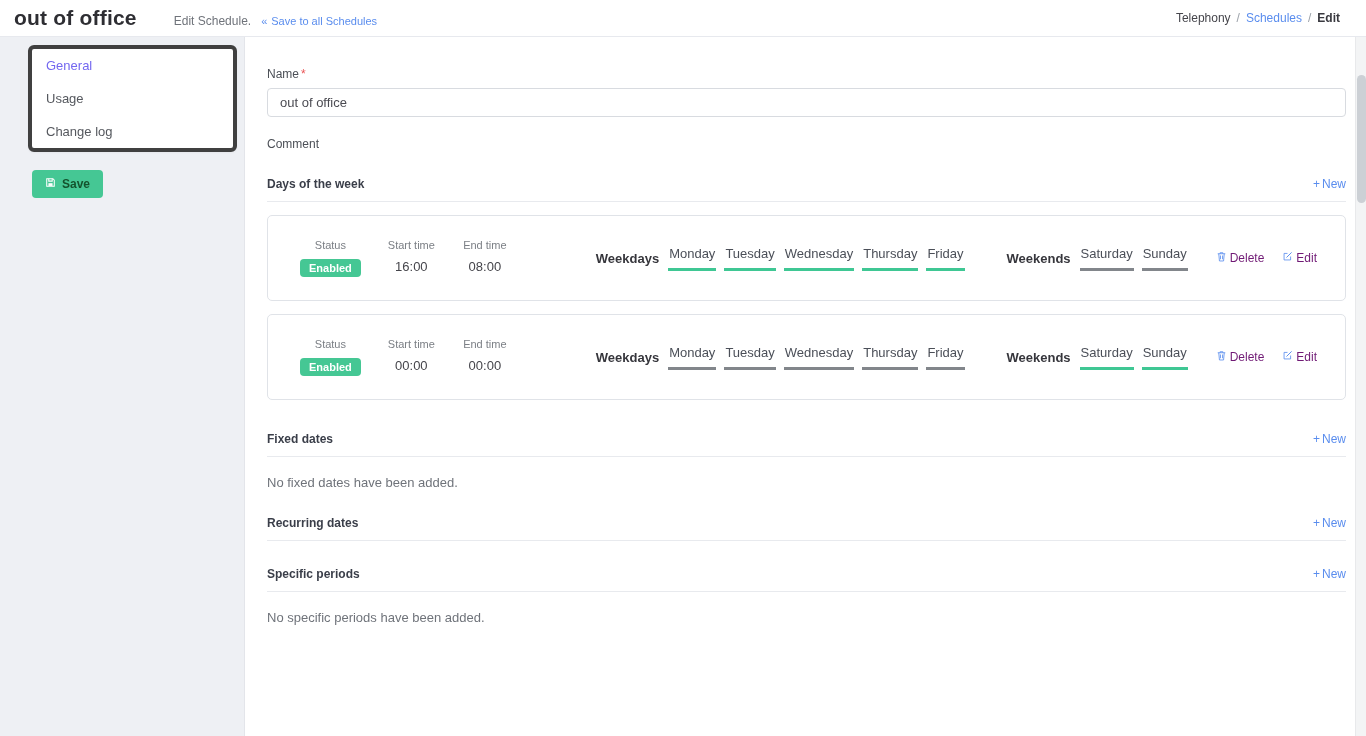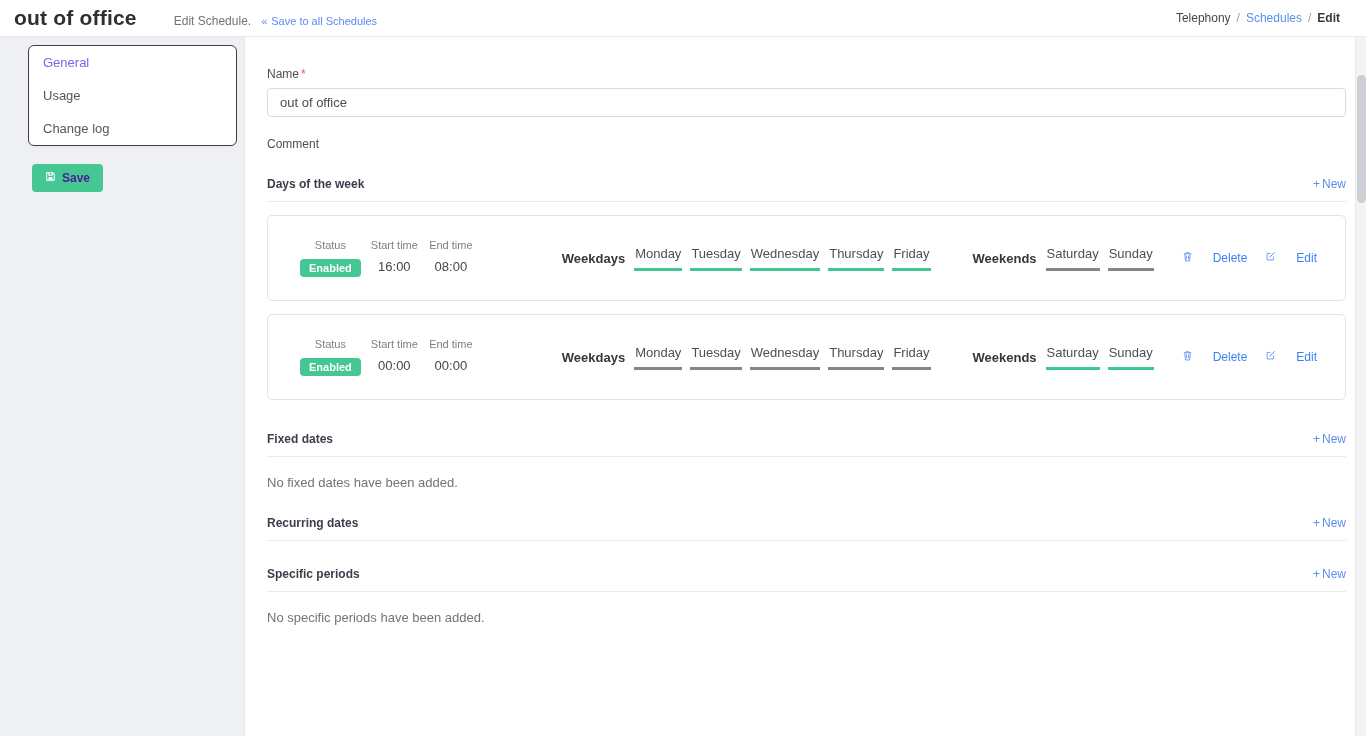--- a/index.html
+++ b/index.html
@@ -24,28 +24,28 @@
   .breadcrumb .crumb.link { color:#5a8dee; cursor:pointer; }
   .breadcrumb .crumb.current { font-weight:700; color:#39393f; }
   .breadcrumb .sep { color:#9aa0a8; }
   
   .layout { display:flex; height:699px; position:relative; }
   .sidebar {
     width:245px; flex:0 0 245px; background:#eef0f4;
     border-right:1px solid #e3e5ea; padding:8px 0 0 0;
   }
   .nav-card {
-    background:#fff; border:1px solid #404040; border-radius:6px;
+    background:#fff; border:4px solid #404040; border-radius:6px;
     margin:0 7px 0 28px; overflow:hidden;
     box-shadow:0 1px 2px rgba(40,40,60,.04);
   }
   .nav-item { padding:9px 14px; font-size:13px; color:#55585e; cursor:pointer; }
   .nav-item.active { color:#7367f0; }
   .save-btn {
-    margin:18px 16px 0 32px; background:#45c794; color:#4c1d95; border:none;
+    margin:18px 16px 0 32px; background:#45c794; color:#14532d; border:none;
     border-radius:4px; font-size:12px; font-weight:700; padding:7px 13px;
     display:inline-flex; align-items:center; gap:6px; cursor:pointer;
     font-family:"Liberation Sans", sans-serif;
   }
   
   .main {
     flex:1; background:#fff; padding:30px 20px 40px 22px; overflow:hidden;
   }
   .field-label { font-size:12px; color:#4b4f56; margin-bottom:7px; display:block; }
   .req { color:#ea5455; margin-left:2px; }
@@ -66,37 +66,37 @@
   }
   .section-title { font-size:12px; font-weight:700; color:#3a3e49; }
   .new-link { font-size:12px; color:#5a8dee; text-decoration:none; cursor:pointer; display:inline-flex; align-items:center; gap:2px; }
   .section-rule { border:none; border-top:1px solid #e8eaee; margin:10px 0 0 0; }
   .empty-text { font-size:13px; color:#6f737a; margin-top:18px; }
   
   .sched-card {
     border:1px solid #e0e3e8; border-radius:5px; margin-top:13px;
     height:86px; display:flex; align-items:center; padding:0 28px 0 32px;
   }
-  .stats { display:flex; gap:10px; align-items:flex-start; }
+  .stats { display:flex; gap:27px; align-items:flex-start; }
   .stat-col { display:flex; flex-direction:column; align-items:center; gap:8px; min-width:46px; }
   .stat-label { font-size:11px; color:#7b7f85; }
   .stat-value { font-size:13px; color:#45454b; }
   .badge-enabled {
     background:#45c794; color:#fff; font-size:11px; font-weight:700;
     padding:3px 9px; border-radius:4px;
   }
   .day-groups { display:flex; gap:42px; margin:0 auto; padding-left:60px; }
   .day-group { display:flex; flex-direction:row; align-items:center; gap:9px; }
   .day-group-title { font-size:13px; font-weight:700; color:#36363c; }
   .day-row { display:flex; gap:8px; }
   .day { font-size:13px; color:#4b4f58; padding:0 1px 7px 1px; border-bottom:3px solid transparent; }
   .day.on  { border-bottom-color:#3fc794; }
   .day.off { border-bottom-color:#82868b; }
   .card-actions { display:flex; gap:18px; flex:0 0 auto; }
-  .action-link { font-size:12px; color:#3b82f6; text-decoration:none; cursor:pointer; display:inline-flex; align-items:center; gap:20px; }
+  .action-link { font-size:12px; color:#701a75; text-decoration:none; cursor:pointer; display:inline-flex; align-items:center; gap:3px; }
   .icon-svg { display:inline-block; vertical-align:middle; }
   
   .scrollbar-track {
     position:absolute; right:0; top:0; width:11px; height:736px;
     background:#f3f4f5; border-left:1px solid #e8e9eb; z-index:5;
   }
   .scrollbar-thumb {
     position:absolute; left:1px; top:38px; width:9px; height:128px;
     background:#ccd0d5; border-radius:5px;
   }

